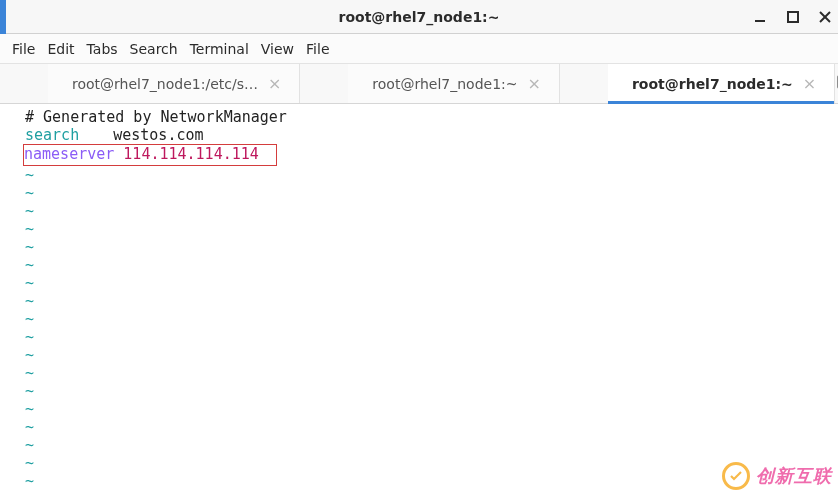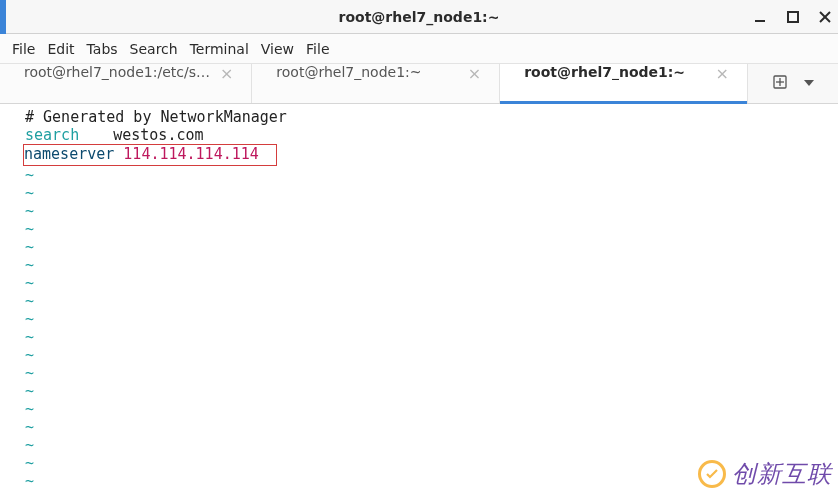--- a/index.html
+++ b/index.html
@@ -5,40 +5,40 @@
   * { box-sizing: border-box; margin: 0; padding: 0; }
   html, body { width: 838px; height: 500px; font-family: "DejaVu Sans", sans-serif; background: #fff; overflow: hidden; }
   .titlebar { height: 34px; background: #f7f7f7; border-bottom: 1px solid #d1d1d1; display: flex; align-items: center; position: relative; }
   .left-hl { width: 6px; height: 34px; background: #3b84d8; position: absolute; left: 0; top: 0; }
   .title { position: absolute; left: 50%; transform: translateX(-50%); font-size: 14px; font-weight: bold; color: #2b2b2b; }
   .winbtns { position: absolute; right: 6px; top: 0; height: 34px; display: flex; align-items: center; gap: 18px; }
   .winbtn { width: 14px; height: 14px; display: flex; align-items: center; justify-content: center; color: #2b2b2b; }
   .menubar { height: 30px; background: #fbfbfb; border-bottom: 1px solid #e3e3e3; display: flex; align-items: center; padding-left: 12px; gap: 12px; font-size: 14px; color: #2b2b2b; }
   .menubar span { cursor: default; }
   .tabsbar { height: 40px; background: #f8f8f8; border-bottom: 1px solid #d6d6d6; display: flex; align-items: stretch; }
-  .tab { flex: 1; display: flex; align-items: flex-start; justify-content: space-between; padding: 0 18px 0 24px; border-right: 1px solid #e2e2e2; font-size: 14px; color: #555; position: relative; }
+  .tab { flex: 1; display: flex; align-items: center; justify-content: space-between; padding: 0 18px 0 24px; border-right: 1px solid #e2e2e2; font-size: 14px; color: #555; position: relative; margin-left: 48px; }
   .tab.inactive { background: #fbfbfb; }
   .tab.active { background: #fff; color: #2b2b2b; }
   .tab.active::after { content:""; position:absolute; left:0; right:0; bottom:-1px; height:3px; background:#3b84d8; }
   .tab-close { color: #b8b8b8; font-size: 16px; padding-left: 10px; }
   .tab-label { white-space: nowrap; overflow: hidden; text-overflow: ellipsis; }
   .tab-label.bold { font-weight: bold; }
   .newtab { width: 90px; display: flex; align-items: center; justify-content: center; gap: 14px; color: #555; }
   .terminal { padding: 4px 6px 6px 6px; font-family: "DejaVu Sans Mono","Consolas",monospace; font-size: 15px; line-height: 18px; color: #1f9fa1; position: relative; margin-left: 19px; }
   .t-default { color: #232323; }
   .t-search { color: #1f9fa1; }
   .t-arg { color: #232323; padding-left: 25px; }
-  .t-ns { color: #0c4a6e; }
+  .t-ns { color: #8b5cf6; }
   .t-ip { color: #be185d; }
   .ns-box { display: inline-block; border: 1px solid #d43d3d; padding: 0 8px 2px 0; margin-left: -2px; }
   .tilde { color: #1f9fa1; }
   .watermark { position: absolute; right: 6px; bottom: 10px; display: flex; align-items: center; gap: 6px; opacity: .8; }
   .wm-circle { width: 28px; height: 28px; border-radius: 50%; border: 3px solid #f7a91e; display: flex; align-items: center; justify-content: center; position:relative; }
   .wm-tick { position:absolute; left:5px; top:6px; width:12px; height:10px; }
-  .wm-text { font-size: 24px; font-weight: normal; font-style: italic; color: #4c1d95; letter-spacing: 1px; }
+  .wm-text { font-size: 18px; font-weight: bold; font-style: italic; color: #ec4899; letter-spacing: 1px; }
 </style>
 </head>
 <body>
 
 <div class="titlebar">
   <div class="left-hl"></div>
   <div class="title">root@rhel7_node1:~</div>
   <div class="winbtns">
     <div class="winbtn">
       <svg width="14" height="14">

